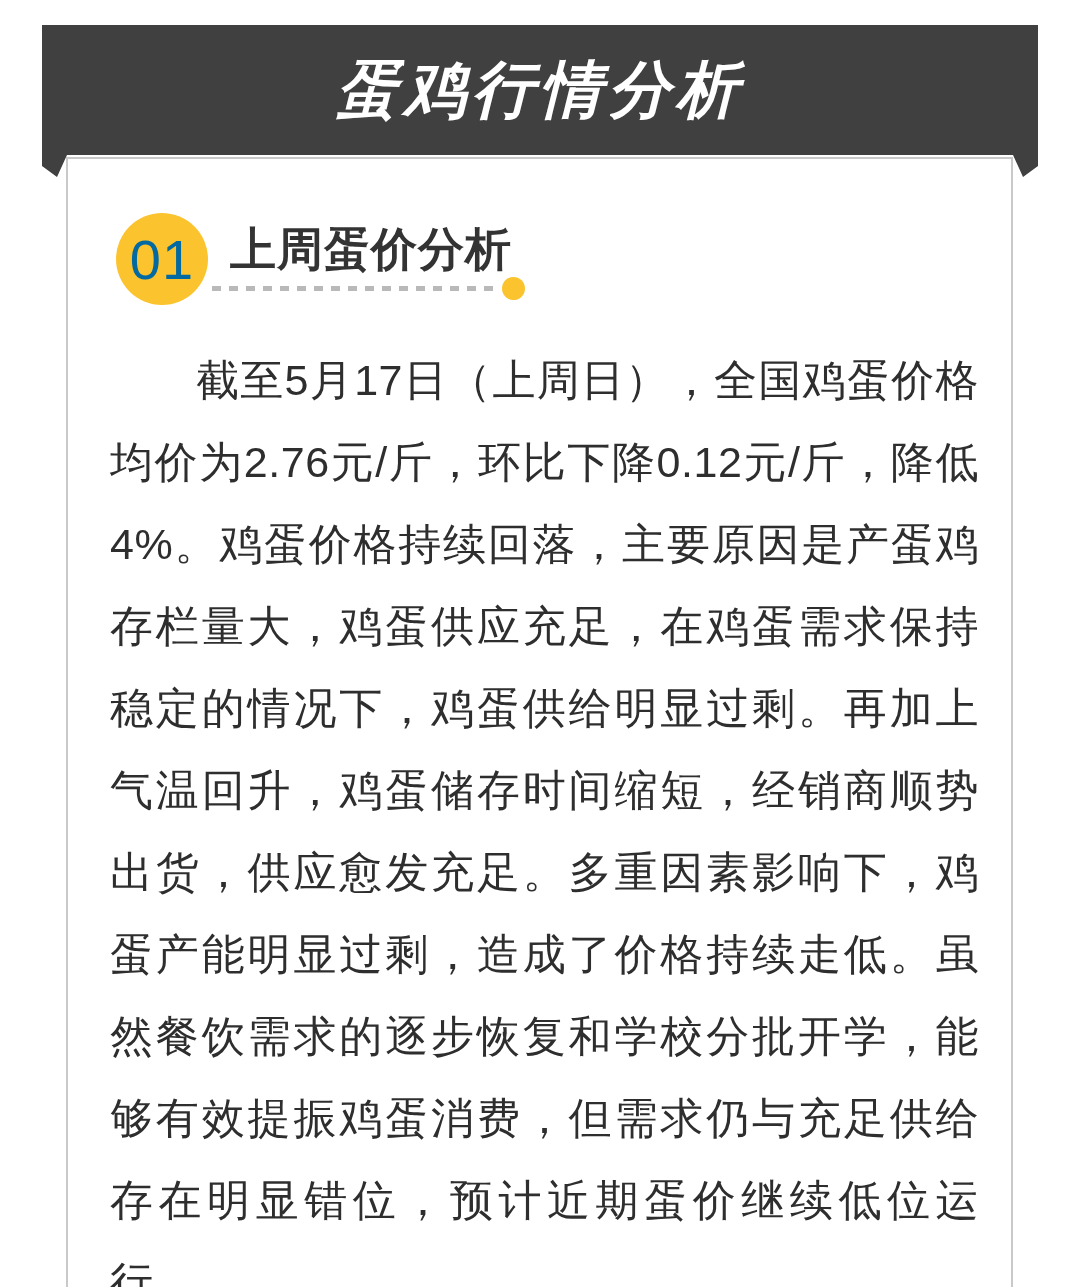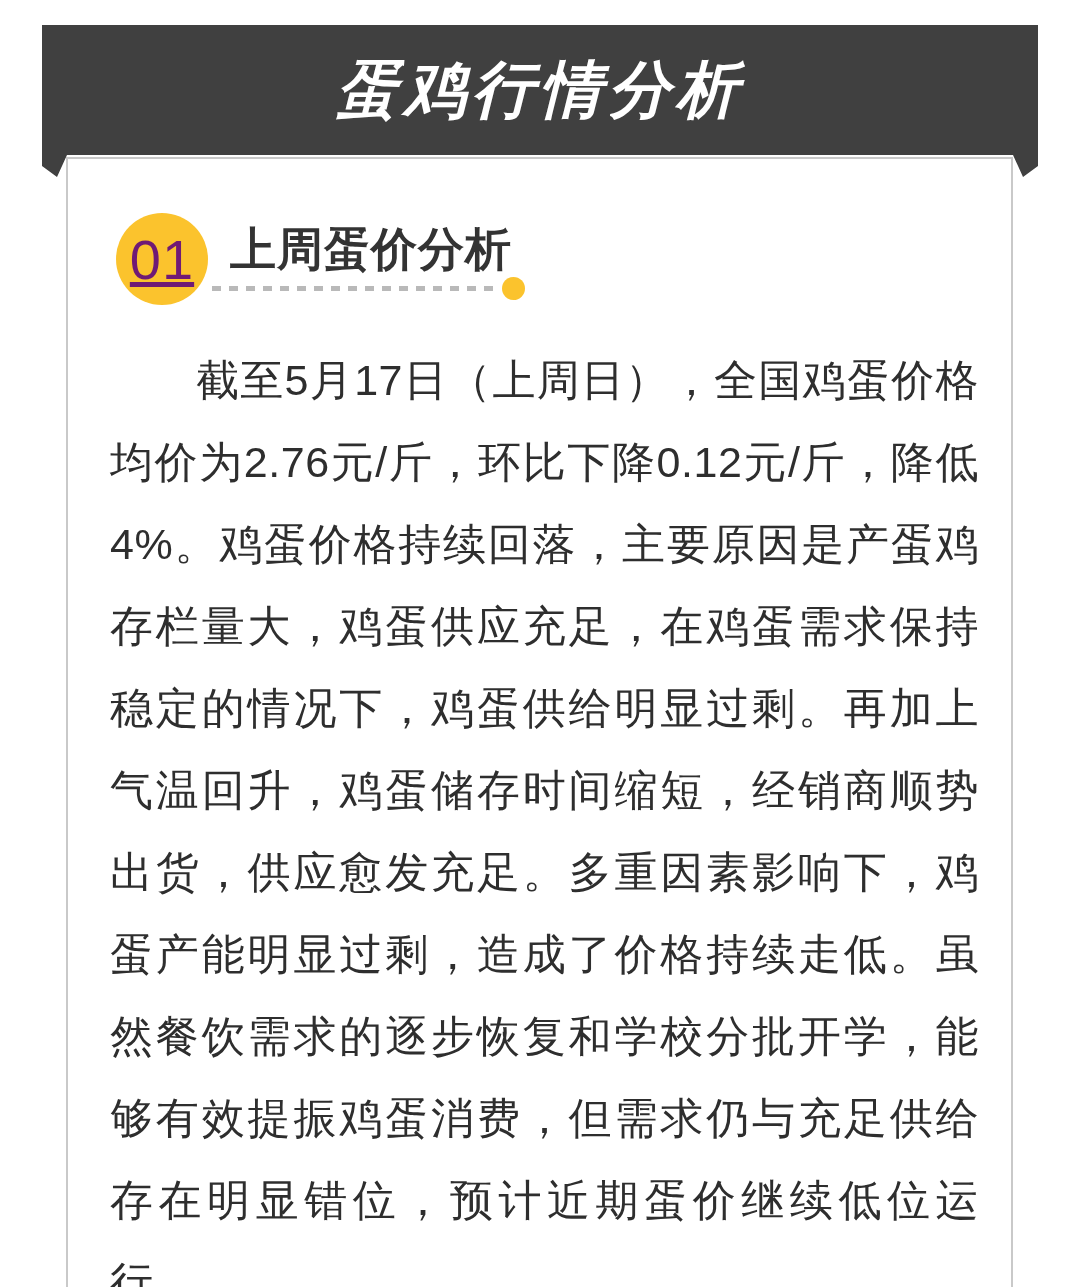--- a/index.html
+++ b/index.html
@@ -49,23 +49,22 @@
   }
   .num-badge {
     width: 92px; height: 92px;
     background: #FBC32D;
     border-radius: 50%;
     flex: 0 0 auto;
     display: flex; align-items: center; justify-content: center;
   }
   .num-badge span {
     font-size: 56px;
-    color: #701a75;
+    color: #0369a1;
     letter-spacing: 1px;
-    text-decoration: underline;
   }
   .section-title-wrap {
     margin-left: 4px;
     display: flex;
     flex-direction: column;
   }
   .section-title {
     margin-top: 10px;
     padding-left: 18px;
     font-size: 46px;

